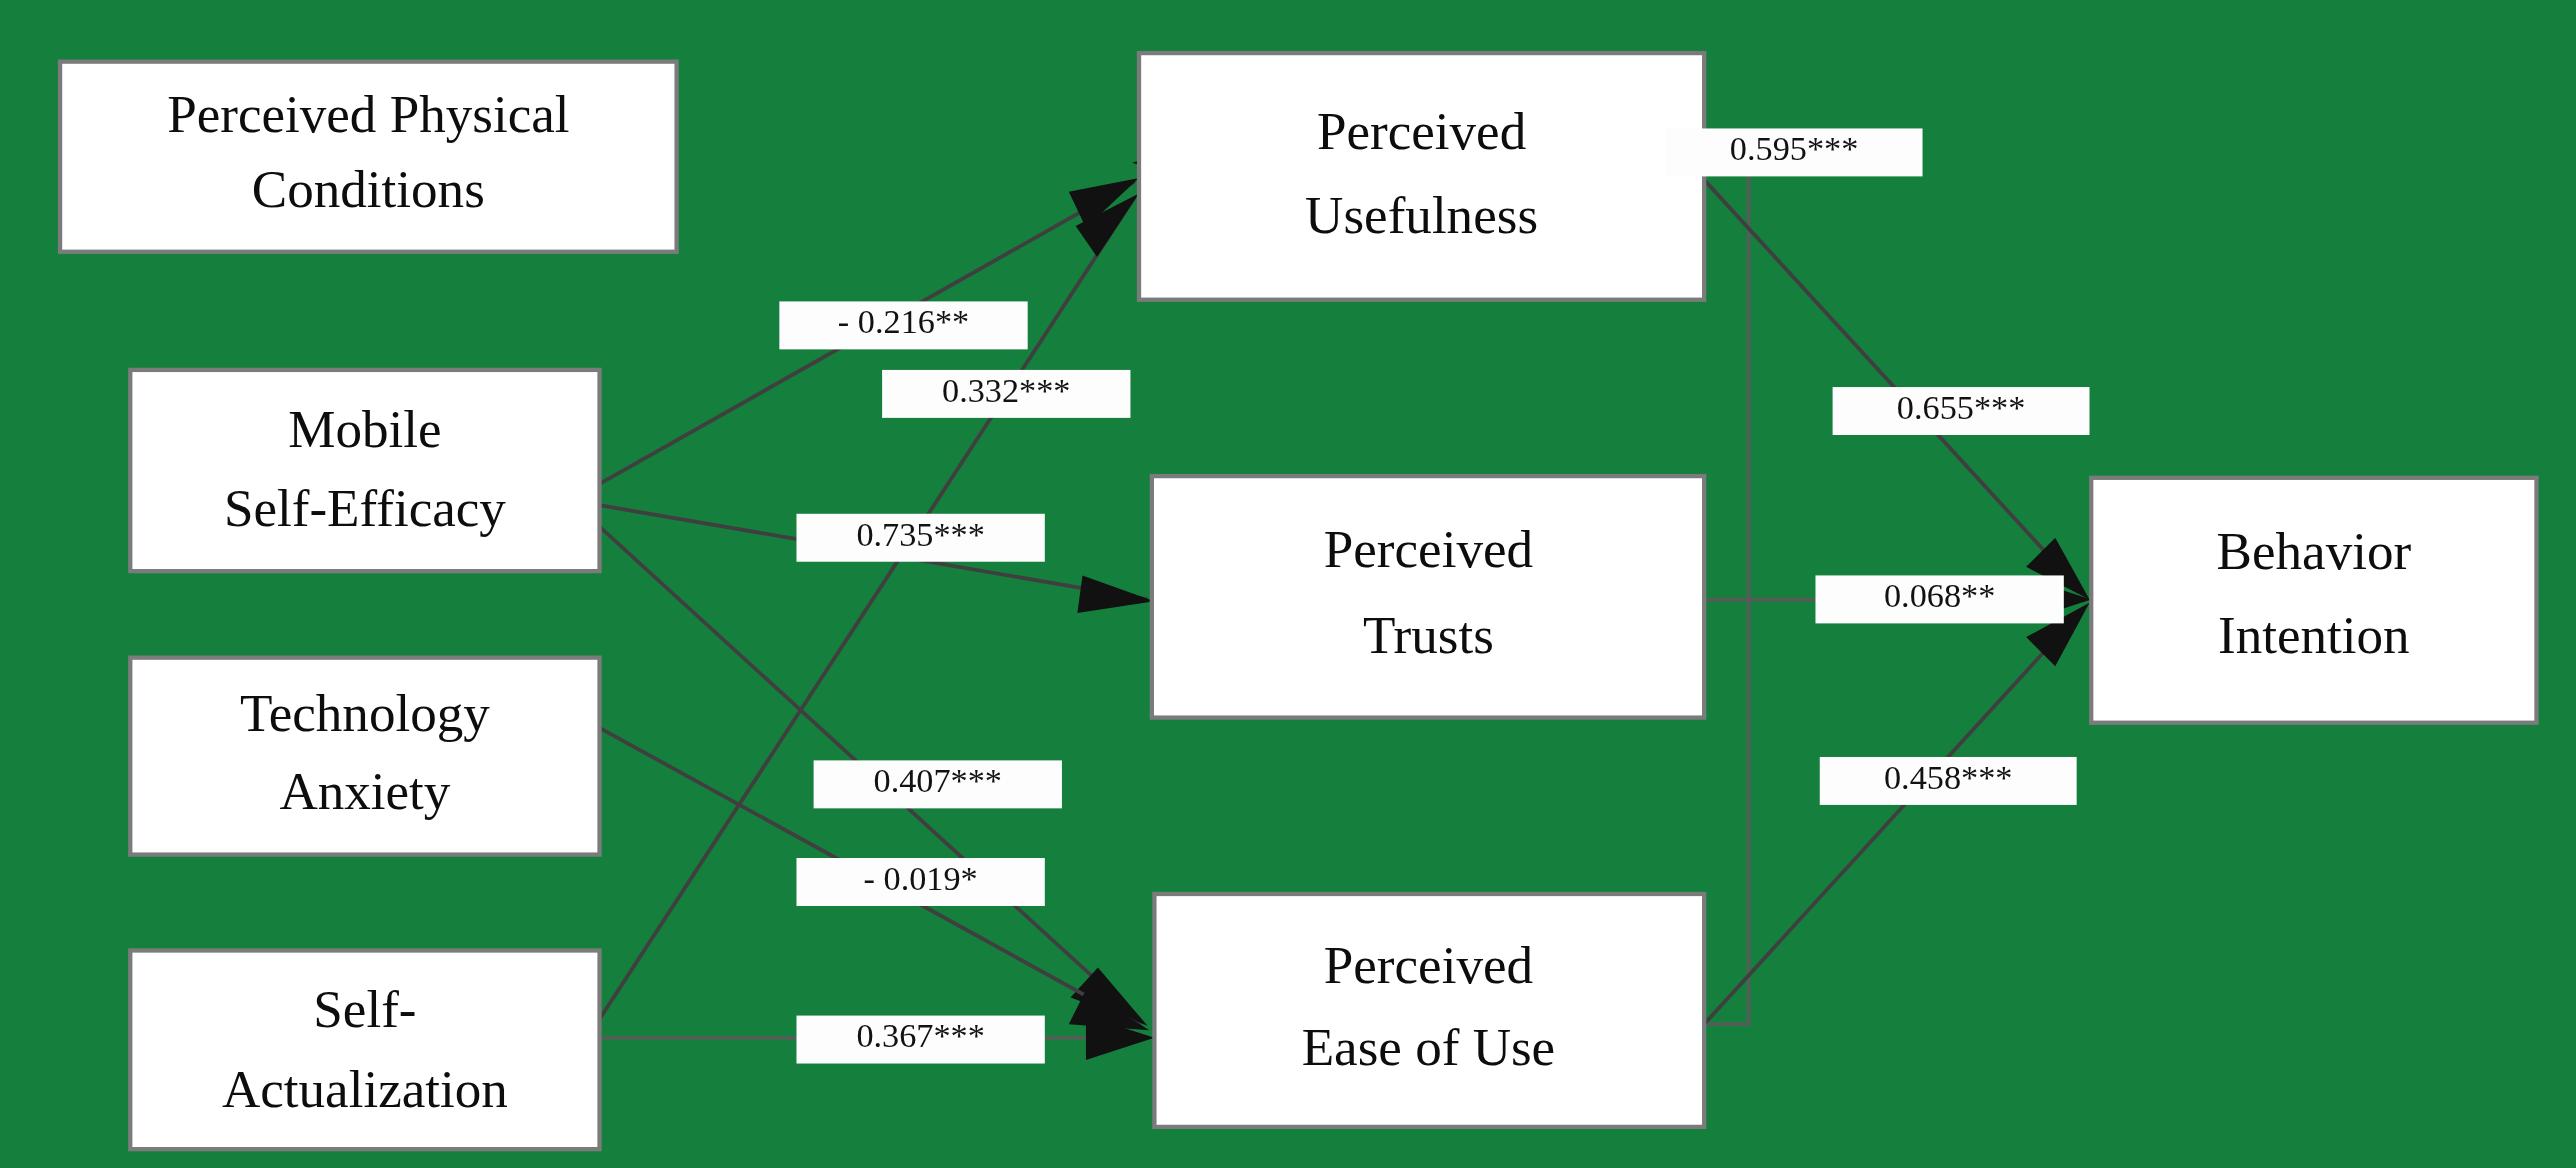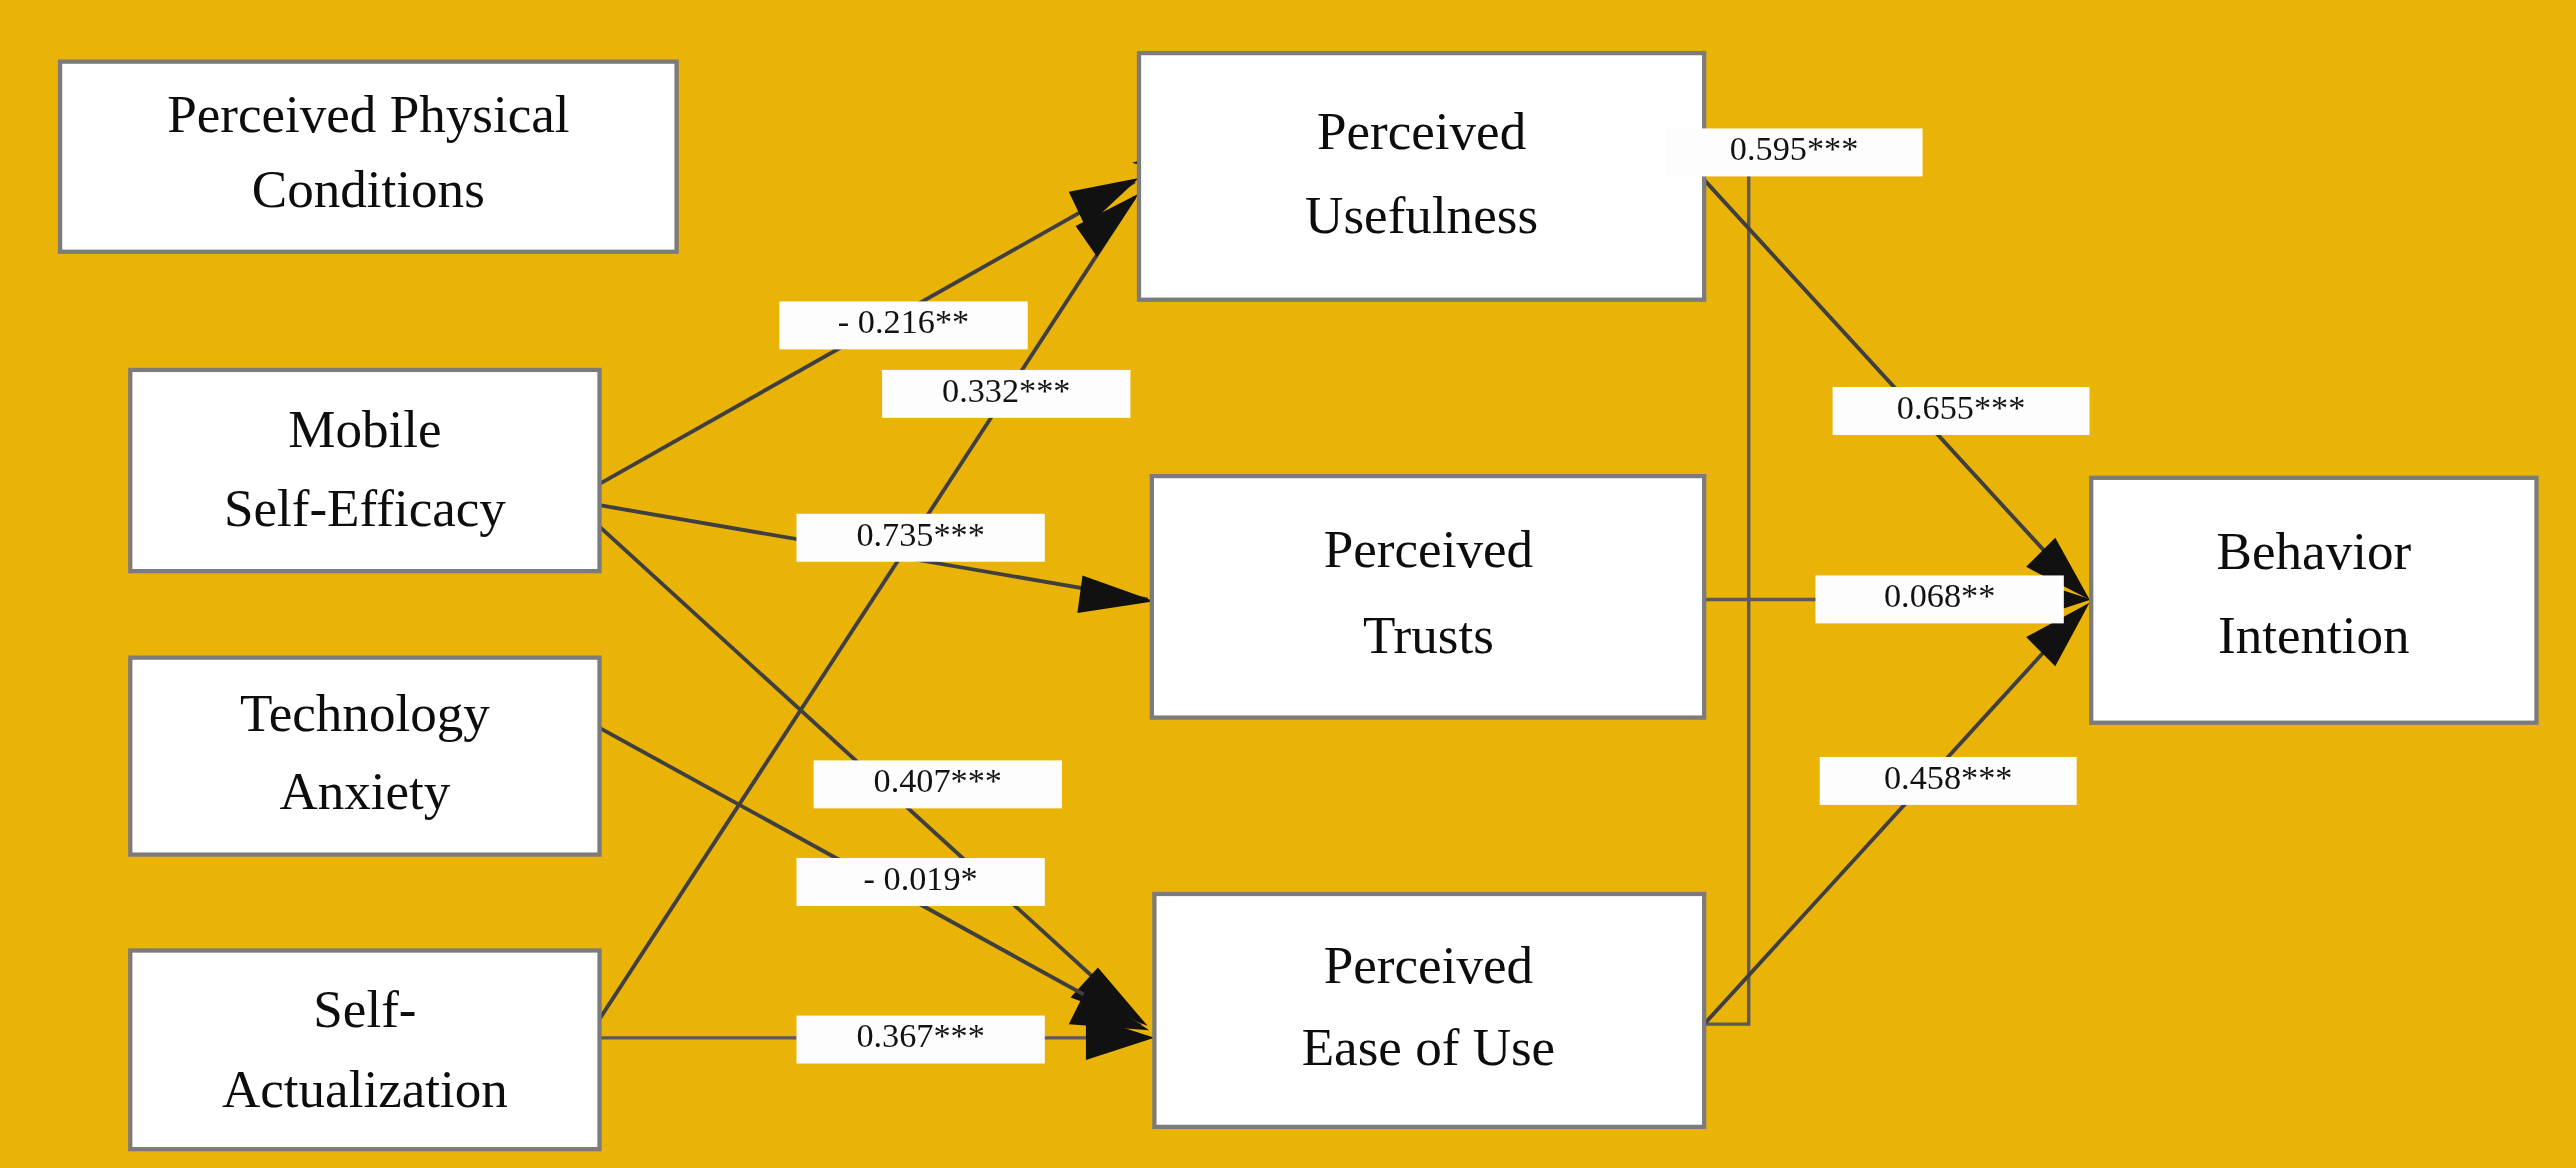--- a/index.html
+++ b/index.html
@@ -10,21 +10,21 @@
   body {
     width: 2576px;
     height: 1168px;
     font-family: "Liberation Serif", "DejaVu Serif", serif;
     overflow: hidden;
   }
   #diagram-canvas {
     position: relative;
     width: 2576px;
     height: 1168px;
-    background: #eab308;
+    background: #15803d;
   }
   svg#model-svg {
     position: absolute;
     top: 0;
     left: 0;
     width: 2576px;
     height: 1168px;
   }
   .node-box {
     fill: #ffffff;

